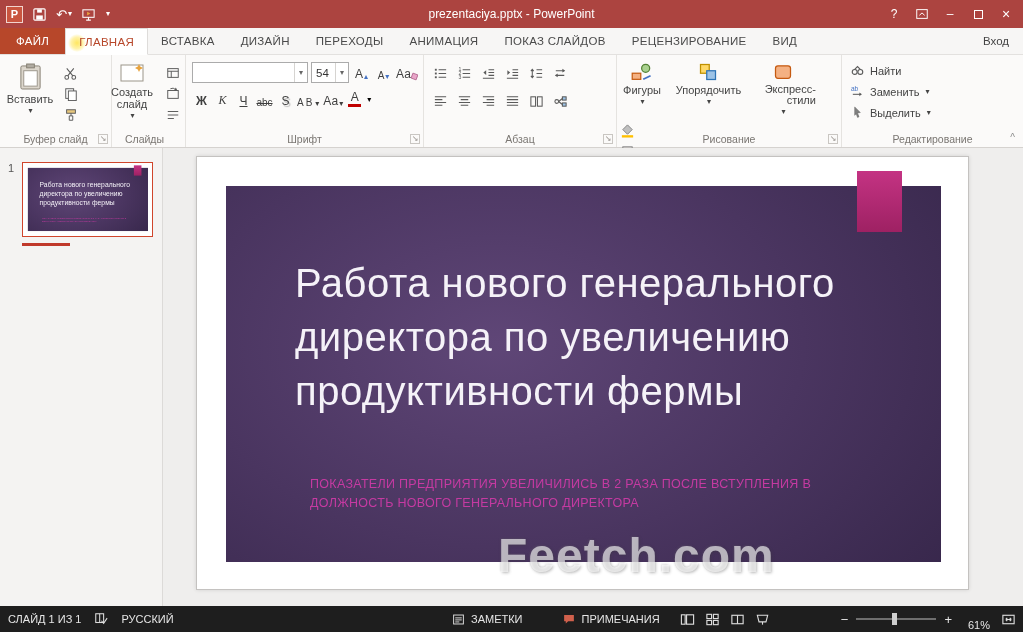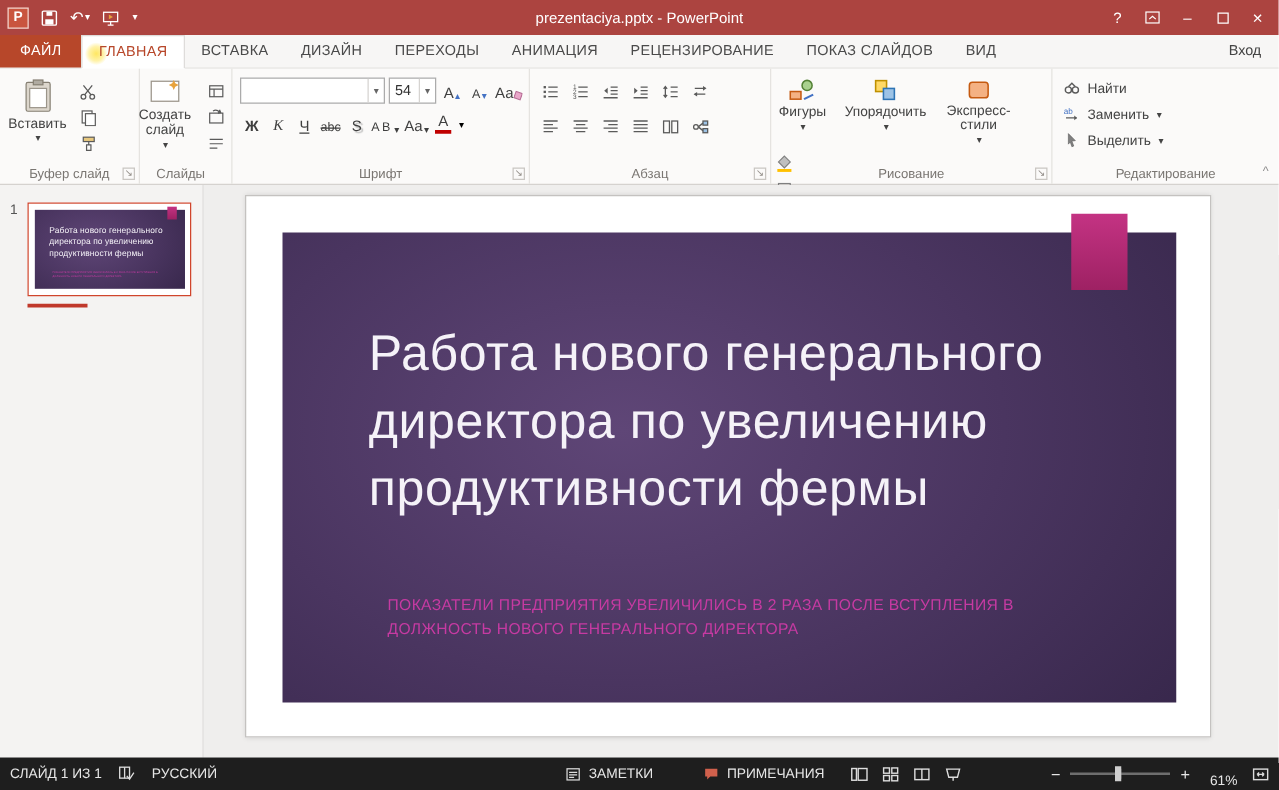--- a/index.html
+++ b/index.html
@@ -136,22 +136,22 @@
   <div class="tabrow">
     <div class="tab file">ФАЙЛ</div>
     <div class="tab active">
         <span class="flash"></span>
         <span style="position:relative;">ГЛАВНАЯ</span>
       </div>
     <div class="tab">ВСТАВКА</div>
     <div class="tab">ДИЗАЙН</div>
     <div class="tab">ПЕРЕХОДЫ</div>
     <div class="tab">АНИМАЦИЯ</div>
+    <div class="tab">ПОКАЗ СЛАЙДОВ</div>
     <div class="tab">РЕЦЕНЗИРОВАНИЕ</div>
-    <div class="tab">ПОКАЗ СЛАЙДОВ</div>
     <div class="tab">ВИД</div>
     <div class="signin">Вход</div>
   </div>
 
   <div class="ribbon">
 
     <div class="group" style="left:0;width:112px;">
       <div class="bigbtn" style="width:52px;margin-left:4px;">
         <svg width="25" height="29" viewBox="0 0 26 30">
           <rect x="3" y="4" width="20" height="24" rx="1.5" fill="#DCD6CC" stroke="#857F72"></rect>
@@ -366,21 +366,21 @@
         <span class="caret">▾</span>
       </div>
       <div class="bigbtn" style="width:74px;">
         <svg width="20" height="20" viewBox="0 0 16 16">
           <rect x="2" y="2" width="7" height="7" fill="#FFD966" stroke="#BF9000"></rect>
             <rect x="7" y="7" width="7" height="7" fill="#9DC3E6" stroke="#2E74B5"></rect>
         </svg>
         <span class="lbl">Упорядочить</span>
         <span class="caret">▾</span>
       </div>
-      <div class="bigbtn" style="width:66px;">
+      <div class="bigbtn" style="width:66px;text-align:right;">
         <svg width="20" height="20" viewBox="0 0 16 16">
           <rect x="2" y="3" width="12" height="10" rx="2" fill="#F4B183" stroke="#C55A11"></rect>
         </svg>
         <span class="lbl" style="line-height:11px;">Экспресс-стили</span>
         <span class="caret">▾</span>
       </div>
       <div style="display:inline-flex;flex-direction:column;gap:1px;vertical-align:top;margin-top:4px;">
         <span class="smbtn">
           <svg width="15" height="15" viewBox="0 0 16 16">
               <path d="M8 2 L13 7 L8 12 L3 7 Z" fill="#BFBFBF" stroke="#808080"></path>
@@ -460,20 +460,21 @@
         <div class="panel">
           <div class="slide-title">
             <div>Работа нового генерального</div>
             <div>директора по увеличению</div>
             <div>продуктивности фермы</div>
           </div>
           <div class="slide-sub">ПОКАЗАТЕЛИ ПРЕДПРИЯТИЯ УВЕЛИЧИЛИСЬ В 2 РАЗА ПОСЛЕ ВСТУПЛЕНИЯ В ДОЛЖНОСТЬ НОВОГО ГЕНЕРАЛЬНОГО ДИРЕКТОРА</div>
         </div>
         <div class="accent"></div>
       </div>
+      <div class="watermark">Feetch.com</div>
     </div>
   </div>
 
   <div class="statusbar">
     <div class="sb-left">
       <span class="sb-item">СЛАЙД 1 ИЗ 1</span>
       <span class="sb-item">
         <svg width="14" height="14" viewBox="0 0 16 16" fill="none" stroke="#DDD" stroke-width="1.2">
           <rect x="2" y="2" width="9" height="10"></rect>
             <path d="M6.5 2 v10"></path>

